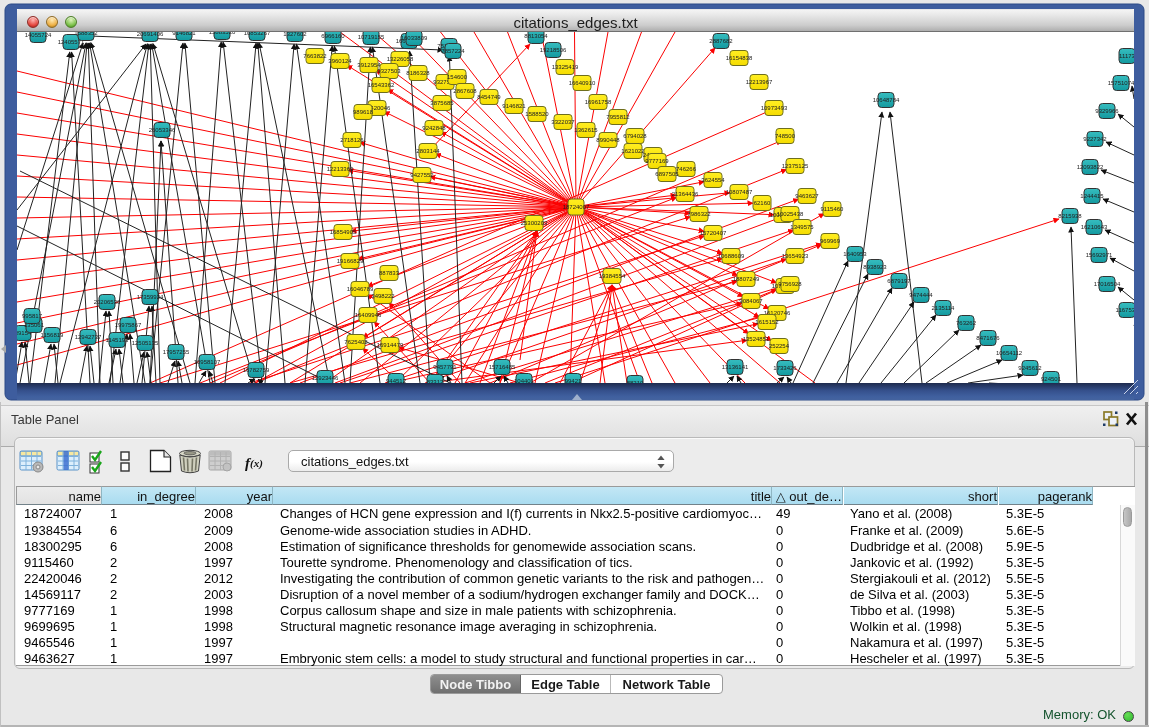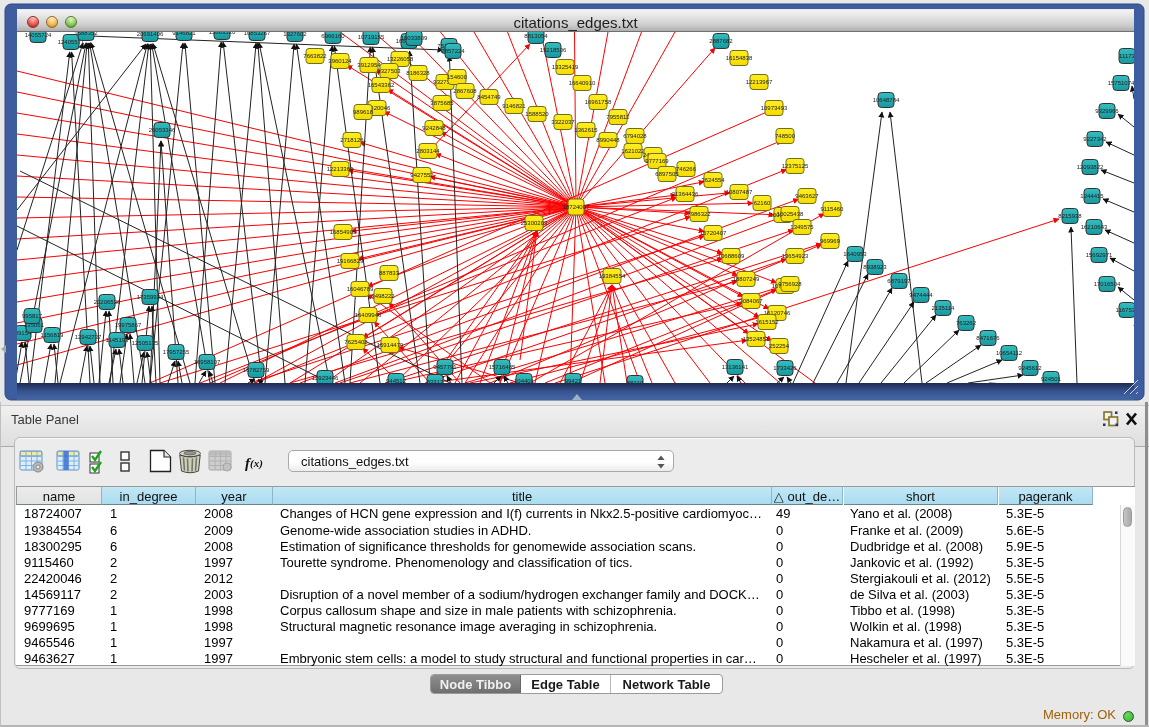--- a/index.html
+++ b/index.html
@@ -22,30 +22,30 @@
  background:linear-gradient(#f0f0f0,#dedede);border-top:1px solid #c6c6c6;border-bottom:1px solid #ababab}
 #tph .t {position:absolute;left:11px;top:6px;font-size:13px;color:#383838}
 #tpbox {position:absolute;left:14px;top:437px;width:1121px;height:232px;background:#ececec;
  border:1px solid #b9b9b9;border-radius:6px;box-shadow:inset 0 1px 0 #fafafa}
 #dd {position:absolute;left:288px;top:450px;width:386px;height:22px;background:linear-gradient(#ffffff 55%,#ececec);
  border:1px solid #a9a9a9;border-radius:5px}
 #dd .txt {position:absolute;left:12px;top:3px;font-size:13px;color:#111}
 #tablewrap {position:absolute;left:16px;top:486px;width:1119px;height:180px;background:#fff;
  border-top:1px solid #9a9a9a;border-bottom:1px solid #9a9a9a}
 .th {position:absolute;top:486px;height:19px;line-height:19px !important;border-right:1px solid #8fb6c3;border-top:1px solid #9a9a9a;
- background:linear-gradient(#c3e7f5,#a9dcf0);font-size:13px;color:#111;text-align:center;border-bottom:1px solid #72828a}
+ background:linear-gradient(#c3e7f5,#a9dcf0);font-size:13px;color:#111;text-align:right;border-bottom:1px solid #72828a}
 .tr {position:absolute;left:0;width:1110px;height:16px;font-size:13px;color:#000}
 .tr span {position:absolute;top:0;white-space:nowrap}
 #vsb {position:absolute;left:1120px;top:505px;width:15px;height:161px;background:#fafafa;border-left:1px solid #d8d8d8}
 #vsb .thumb {position:absolute;left:2px;top:2px;width:9px;height:20px;background:linear-gradient(90deg,#c6c6c6,#a9a9a9);border-radius:5px;border:1px solid #9a9a9a}
 
 #tabs {position:absolute;left:430px;top:674px;height:20px;display:flex;border:1px solid #9a9a9a;border-radius:4px;overflow:hidden;background:#fff}
 #tabs div {font-size:13px;font-weight:bold;line-height:19px;text-align:center;color:#1a1a1a;border-right:1px solid #b9b9b9}
 #tabs .sel {background:linear-gradient(#8f8f8f,#6f6f6f);color:#f2f2f2;border-right:1px solid #666}
-#status {position:absolute;right:33px;top:707px;font-size:13px;color:#a16207}
+#status {position:absolute;right:33px;top:707px;font-size:13px;color:#14532d}
 #memdot {position:absolute;right:15px;top:711px;width:11px;height:11px;border-radius:50%;
  background:radial-gradient(circle at 35% 30%,#66dd55,#2eb82e);border:1px solid #444}
 #rborder {position:absolute;right:1px;top:402px;width:3px;bottom:0;background:#8e8e8e}
 </style></head>
 <body>
 <svg id="net" width="1149" height="727" viewBox="0 0 1149 727">
 <defs>
 <marker id="ar" markerWidth="7" markerHeight="7" refX="5.5" refY="3" orient="auto" markerUnits="userSpaceOnUse">
         <path d="M0,0 L6,3 L0,6 z" fill="#fb0000"></path>
       </marker>
@@ -678,20 +678,21 @@
 <span style="left:204px">1997</span>
     <span style="left:280px">Tourette syndrome. Phenomenology and classification of tics.</span>
 <span style="left:776px">0</span>
     <span style="left:850px">Jankovic et al. (1992)</span>
 <span style="left:1006px">5.3E-5</span>
   </div>
 <div class="tr" style="top:571px">
 <span style="left:24px">22420046</span>
     <span style="left:110px">2</span>
 <span style="left:204px">2012</span>
+    <span style="left:280px">Investigating the contribution of common genetic variants to the risk and pathogen…</span>
 <span style="left:776px">0</span>
     <span style="left:850px">Stergiakouli et al. (2012)</span>
 <span style="left:1006px">5.5E-5</span>
   </div>
 <div class="tr" style="top:587px">
 <span style="left:24px">14569117</span>
     <span style="left:110px">2</span>
 <span style="left:204px">2003</span>
     <span style="left:280px">Disruption of a novel member of a sodium/hydrogen exchanger family and DOCK…</span>
 <span style="left:776px">0</span>

